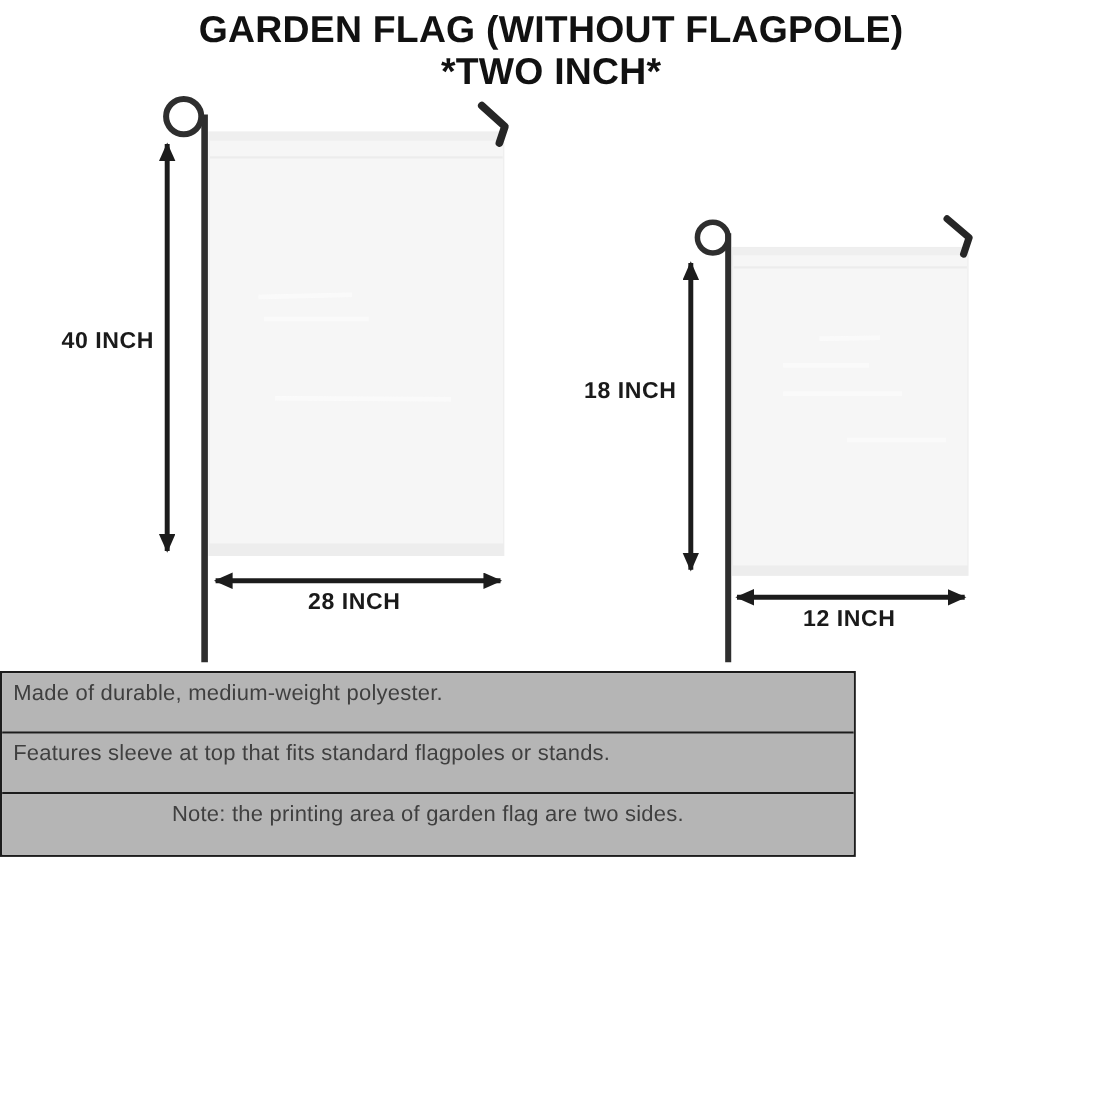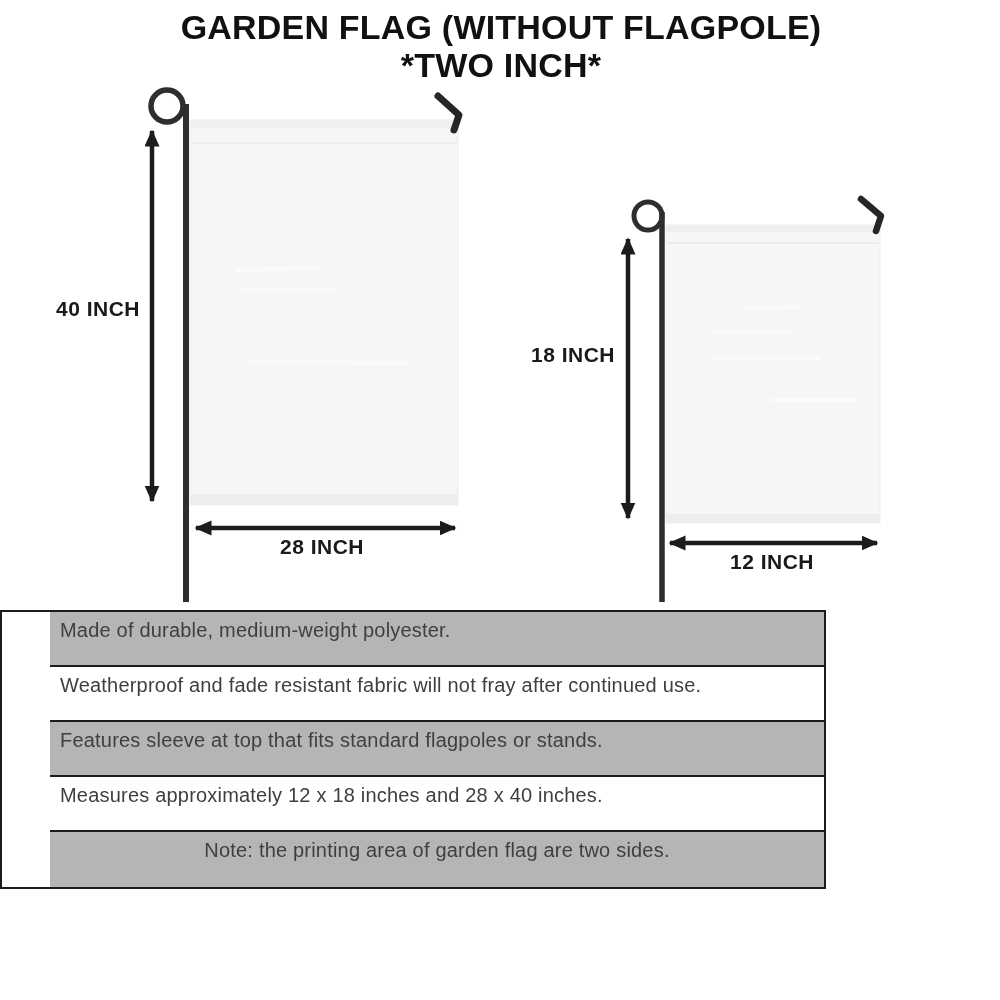--- a/index.html
+++ b/index.html
@@ -15,21 +15,21 @@
   }
   
   .diagram-svg{position:absolute;top:0;left:0;width:1000px;height:1000px;}
   .dim-label{
     font-family:"Liberation Sans",sans-serif;font-size:21px;font-weight:700;
     fill:#1a1a1a;letter-spacing:0.5px;
   }
   
   .features-table{
     position:absolute;top:610px;left:0;width:774px;
-    border:2px solid #1c1c1c;background:#ffffff;padding-left:48px;
+    border:2px solid #1c1c1c;background:#ffffff;
   }
   .feature-row{
     height:55px;box-sizing:border-box;
     padding:7px 10px 0 10px;
     font-size:20px;color:#3f3f3f;letter-spacing:0.2px;
     border-bottom:2px solid #1c1c1c;
   }
   .feature-row:last-child{border-bottom:none;text-align:center;}
   .feature-row.shaded{background:#b5b5b5;}
   .feature-row.plain{background:#ffffff;}
@@ -108,27 +108,21 @@
 
   <div class="title-block">
     <div>GARDEN FLAG (WITHOUT FLAGPOLE)</div>
     <div>*TWO INCH*</div>
   </div>
 
   <div class="features-table">
     <div class="feature-row shaded">
       <span>Made of durable, medium-weight polyester.</span>
     </div>
-    <div class="feature-row plain">
-      <span>Weatherproof and fade resistant fabric will not fray after continued use.</span>
-    </div>
     <div class="feature-row shaded">
       <span>Features sleeve at top that fits standard flagpoles or stands.</span>
-    </div>
-    <div class="feature-row plain">
-      <span>Measures approximately 12 x 18 inches and 28 x 40 inches.</span>
     </div>
     <div class="feature-row shaded">
       <span>Note: the printing area of garden flag are two sides.</span>
     </div>
   </div>
 
 </div>
 
 </body></html>

